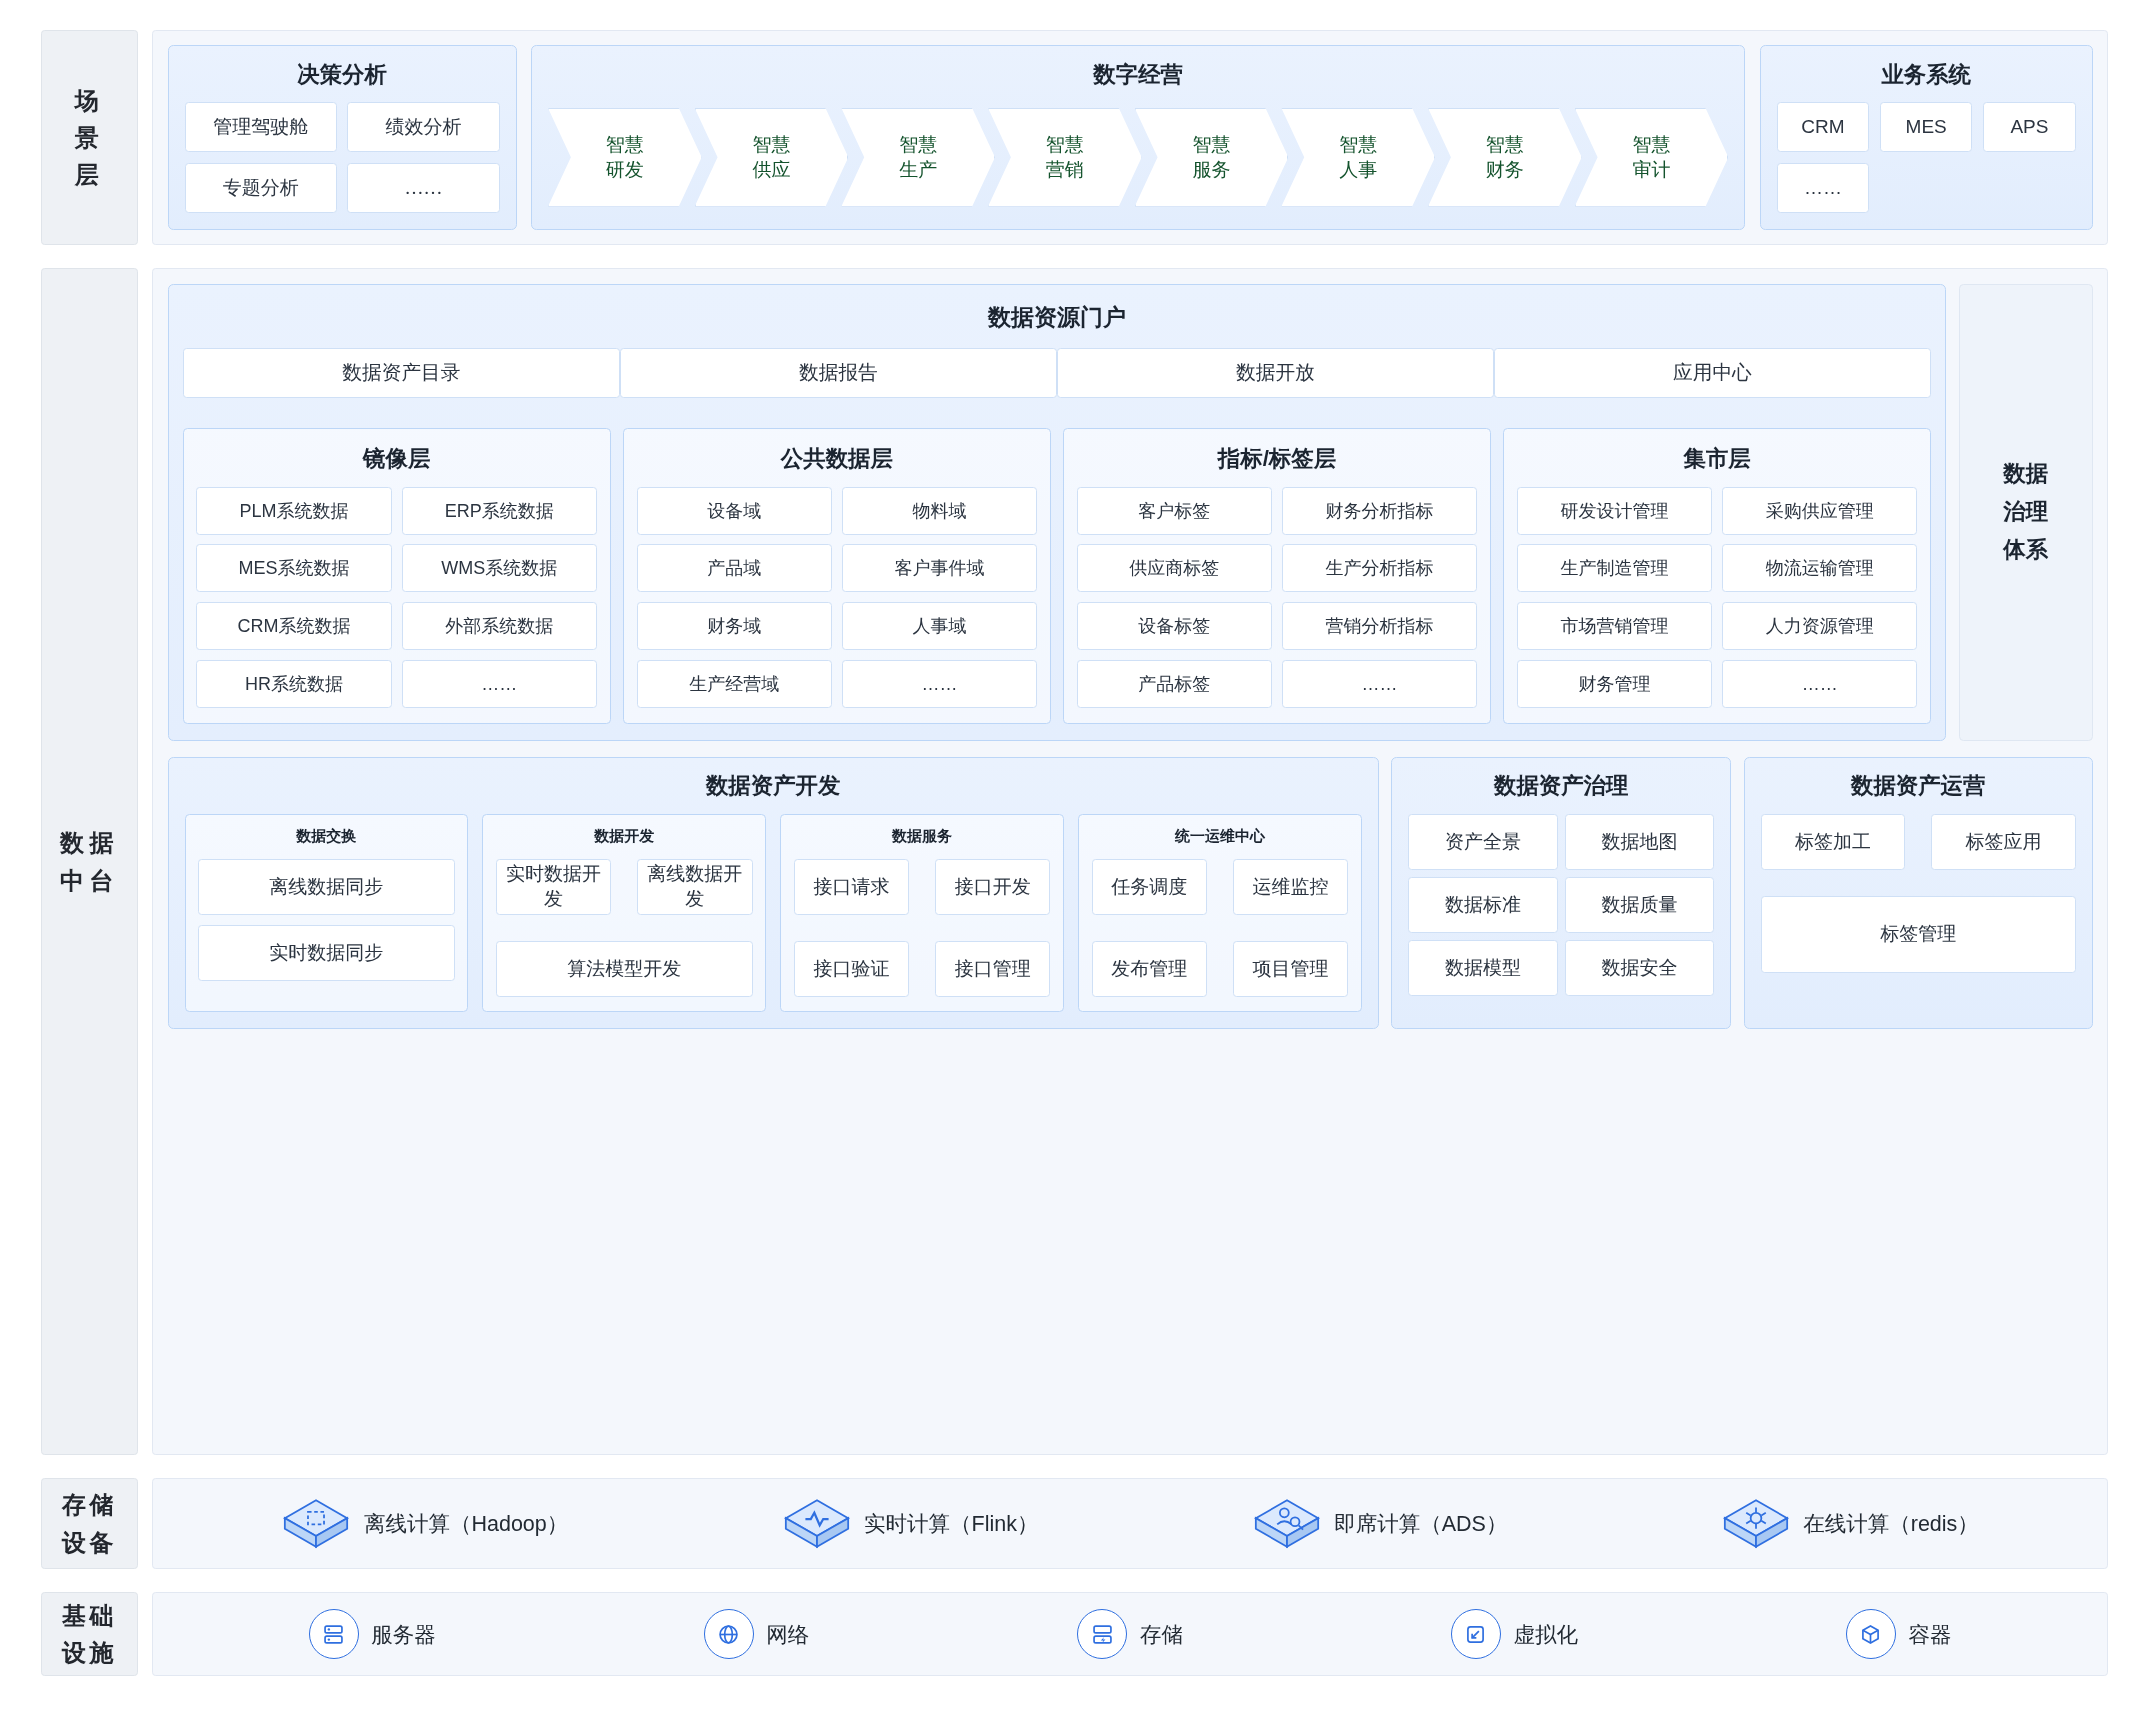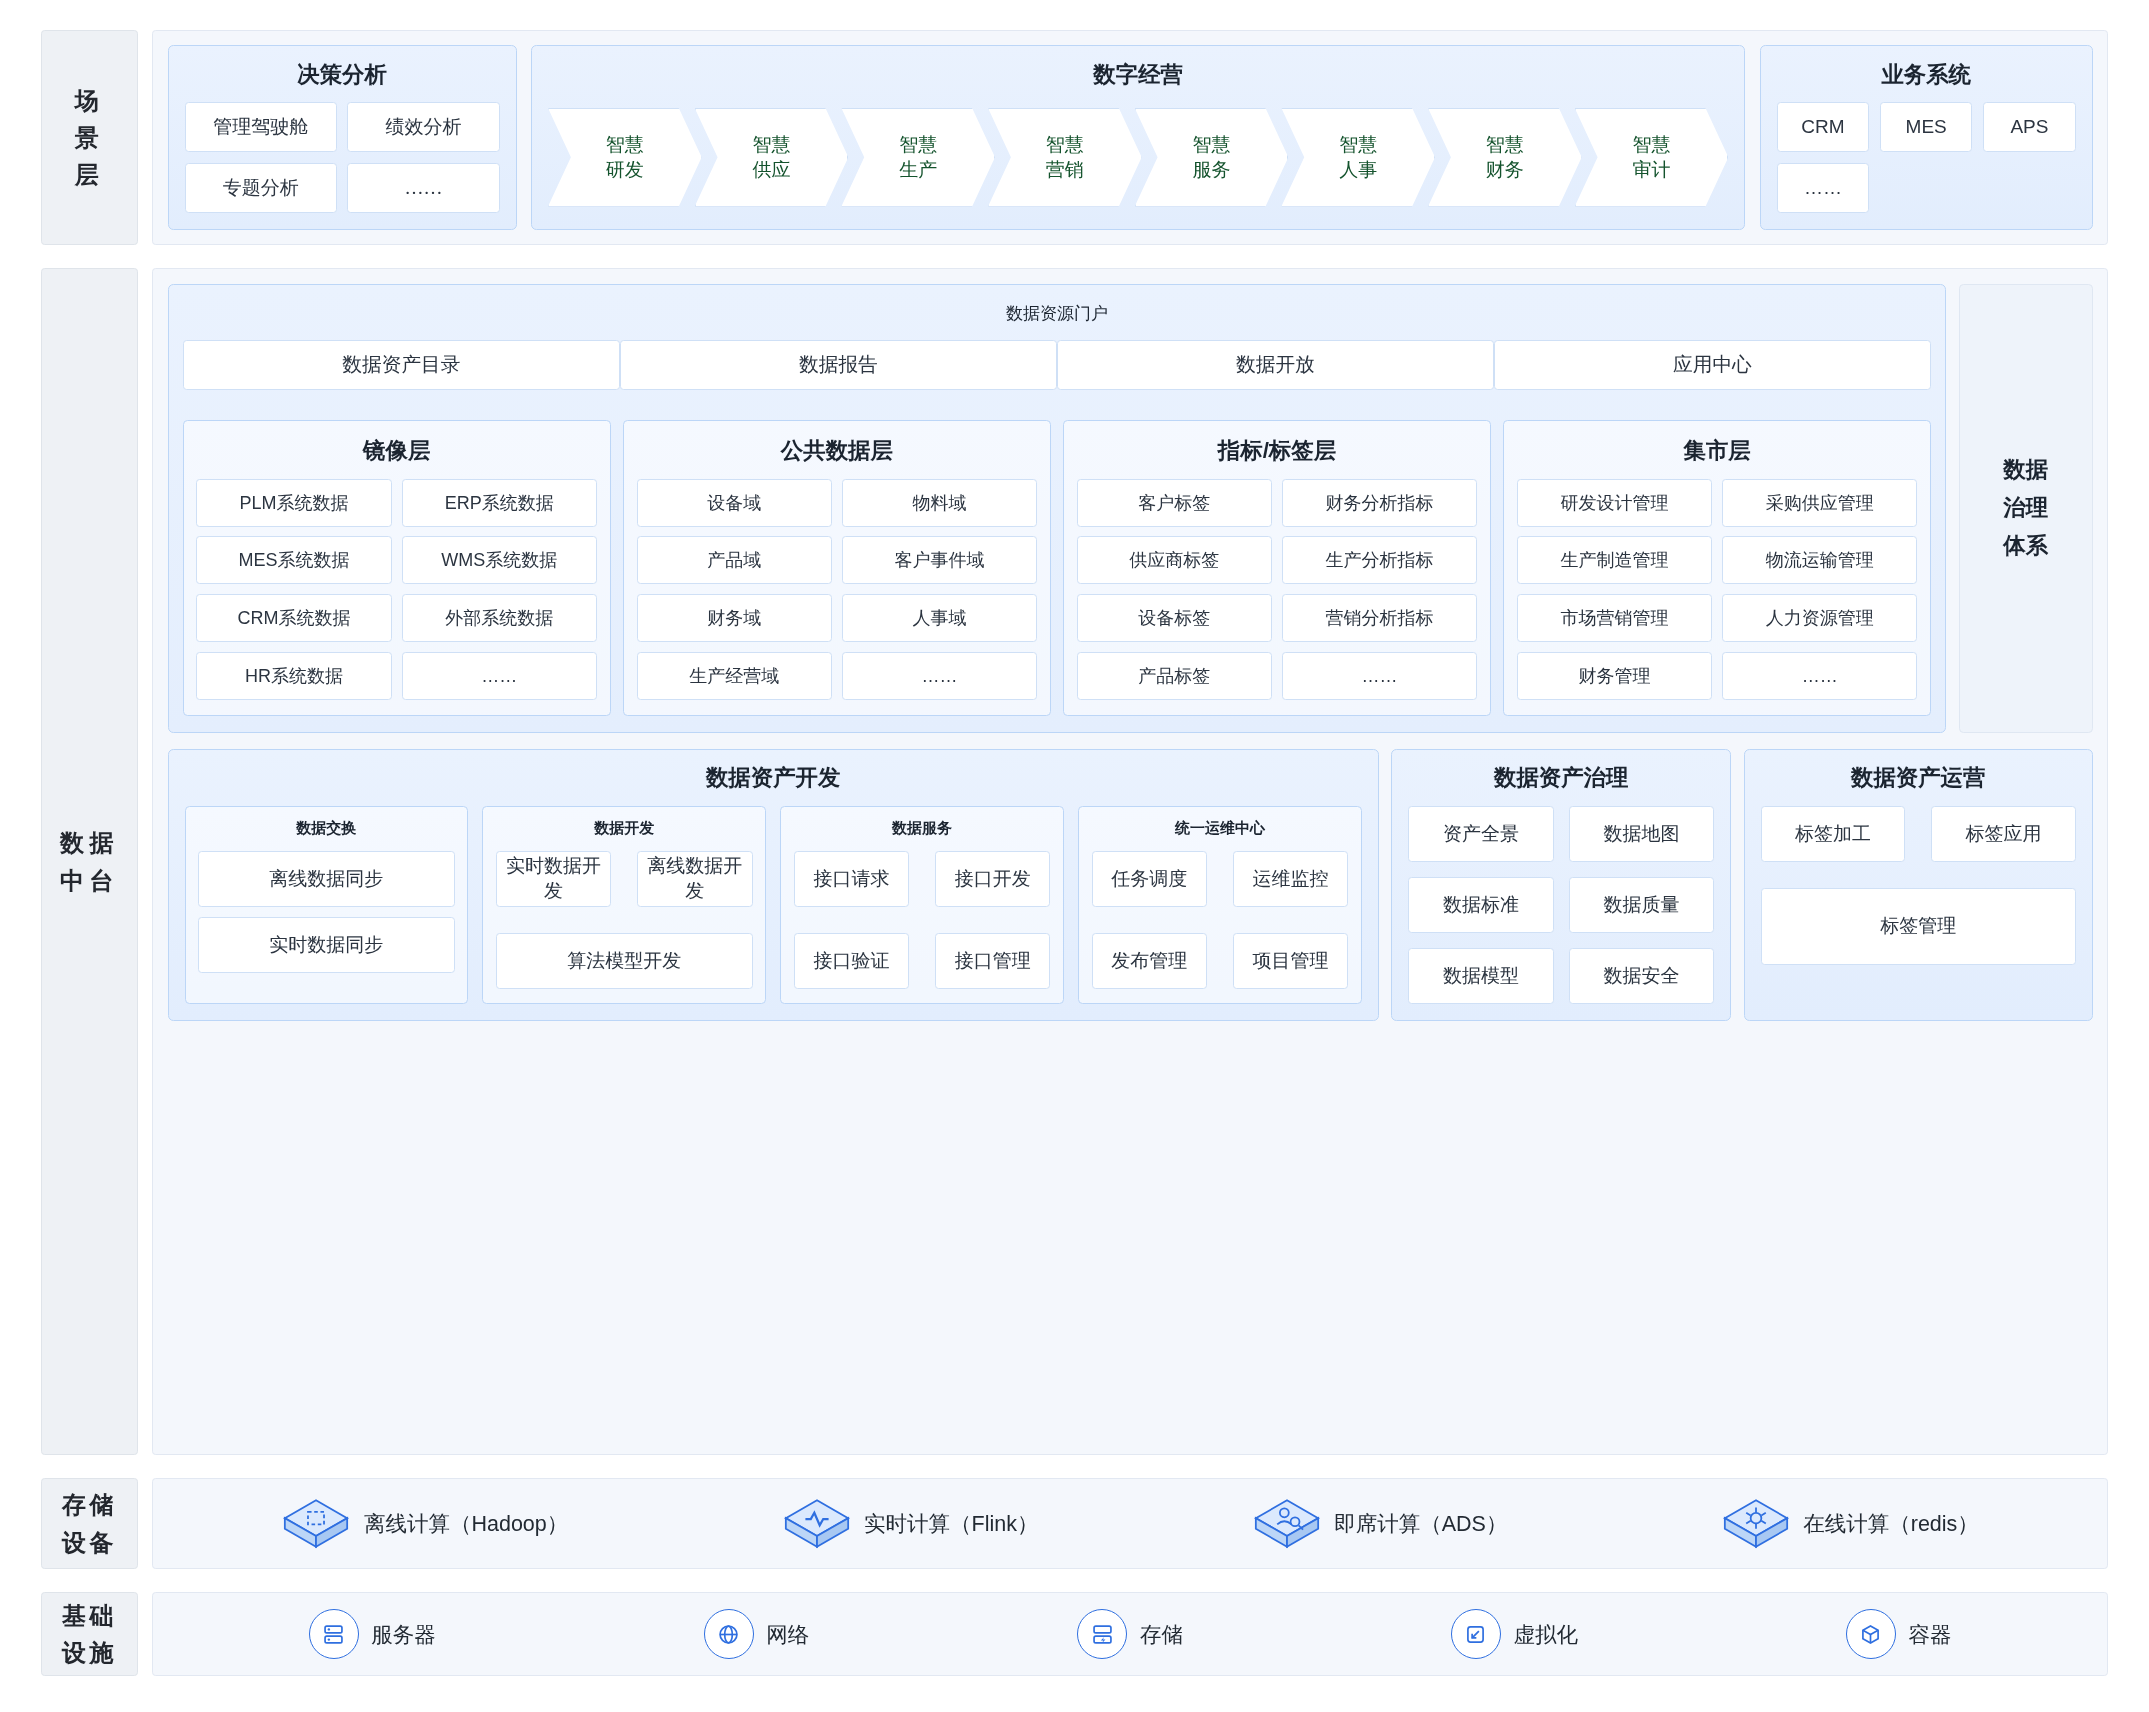--- a/index.html
+++ b/index.html
@@ -130,22 +130,22 @@
   .dmp-top { display: flex; gap: 12.5px; align-items: stretch; }
   .dmp-main {
     flex: 1 1 auto;
     background: linear-gradient(180deg,#eaf2fe 0%, #e4eefd 100%);
     border: 0.9px solid #bcd6f7;
     border-radius: 5.4px;
     padding: 12.5px 14.3px 16px 14.3px;
   }
   .portal-title {
     text-align: center;
-    font-size: 17px;
-    font-weight: normal;
+    font-size: 23px;
+    font-weight: bold;
     color: #1b2430;
     margin: 5.4px 0 14.3px 0;
   }
   .portal-row {
     display: grid;
     grid-template-columns: repeat(4, 1fr);
     margin-bottom: 18px;
   }
   .portal-chip {
     background: #ffffff;
@@ -220,21 +220,21 @@
     color: #1b2430;
     margin: 1.8px 0 12.5px 0;
   }
   .sub-grid-1 { display: grid; grid-template-columns: 1fr; gap: 10.7px; }
   .sub-grid-2 { display: grid; grid-template-columns: 1fr 1fr; gap: 26px; }
   .sub-grid-2 .wide { grid-column: 1 / -1; }
   .sub-grid-1 .chip, .sub-grid-2 .chip { height: 56px; font-size: 19px; }
   .chip.two-line { line-height: 1.3; text-align: center; white-space: normal; }
 
   .gov-panel { width: 340px; flex: 0 0 340px; }
-  .gov-panel .sub-grid-2 { gap: 15px; }
+  .gov-panel .sub-grid-2 { gap: 7px; }
   .ops-panel { width: 349px; flex: 0 0 349px; }
 
   
   .flat-body {
     background: #f4f7fc;
     border: 0.9px solid #e2e8f2;
     border-radius: 3.6px;
     flex: 1 1 auto;
     display: flex;
     align-items: center;

